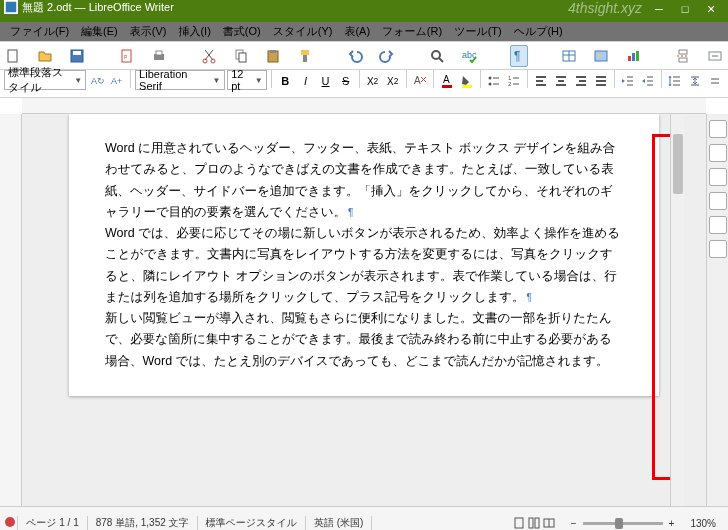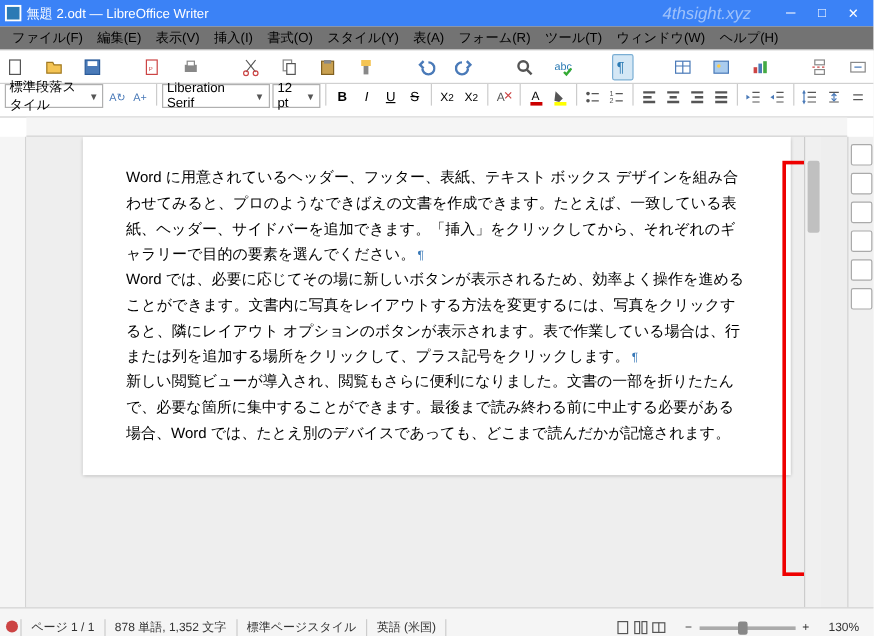--- a/index.html
+++ b/index.html
@@ -1,20 +1,20 @@
 <!DOCTYPE html>
 <html><head>
 <meta charset="utf-8">
 <style>
 *{margin:0;padding:0;box-sizing:border-box;font-family:"Segoe UI","Meiryo",sans-serif}
 body{width:728px;height:530px;background:#fff;overflow:hidden;position:relative}
-.titlebar{height:22px;background:#3b82f6;color:#fff;display:flex;align-items:center;font-size:11px;padding:0 4px}
+.titlebar{height:22px;background:#4d7c0f;color:#fff;display:flex;font-size:11px;padding:0 4px}
 .titlebar .icon{width:14px;height:14px;margin-right:4px}
 .titlebar .spacer{flex:1}
-.titlebar .wm{color:rgba(255,255,255,.5);font-size:14px;font-style:italic;margin-right:20px}
+.titlebar .wm{color:rgba(255,255,255,.5);font-size:14px;font-style:italic;margin-right:4px}
 .wbtn{width:26px;height:18px;display:flex;align-items:center;justify-content:center;color:#fff;font-size:11px}
 .menubar{height:20px;background:#737373;border-bottom:1px solid #d0d0d0;display:flex;align-items:center;font-size:11px;padding:0 4px}
 .menubar span{padding:2px 6px}
 .toolbar{height:28px;background:#fff;border-bottom:1px solid #d0d0d0;display:flex;align-items:center;padding:0 4px;gap:14px}
 .tbtn{width:22px;height:22px;display:flex;align-items:center;justify-content:center;border:1px solid transparent;border-radius:2px}
 .tbtn.active{background:#d4e7f5;border-color:#7aaed4}
 .tbtn svg{width:16px;height:16px}
 .sep{width:1px;height:18px;background:#ccc;margin:0 2px}
 .formatbar{height:28px;background:#fff;border-bottom:1px solid #d0d0d0;display:flex;align-items:flex-start;padding:0 4px;gap:2px;font-size:11px}
 .combo{height:20px;border:1px solid #b0b0b0;background:#fff;display:flex;align-items:center;padding:0 3px}
@@ -55,21 +55,20 @@
 <div class="menubar">
   <span>ファイル(F)</span>
   <span>編集(E)</span>
   <span>表示(V)</span>
   <span>挿入(I)</span>
   <span>書式(O)</span>
   <span>スタイル(Y)</span>
   <span>表(A)</span>
   <span>フォーム(R)</span>
   <span>ツール(T)</span>
-  <span>ウィンドウ(W)</span>
   <span>ヘルプ(H)</span>
 </div>
 
 <div class="toolbar">
   <div class="tbtn">
       <svg viewBox="0 0 16 16">
         <rect x="3" y="2" width="9" height="12" fill="#fff" stroke="#555"></rect>
       </svg>
     </div>
   <div class="tbtn">

